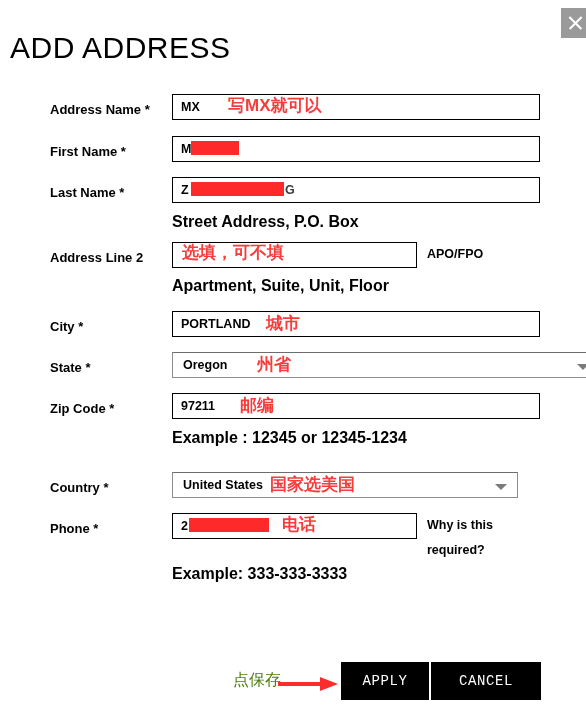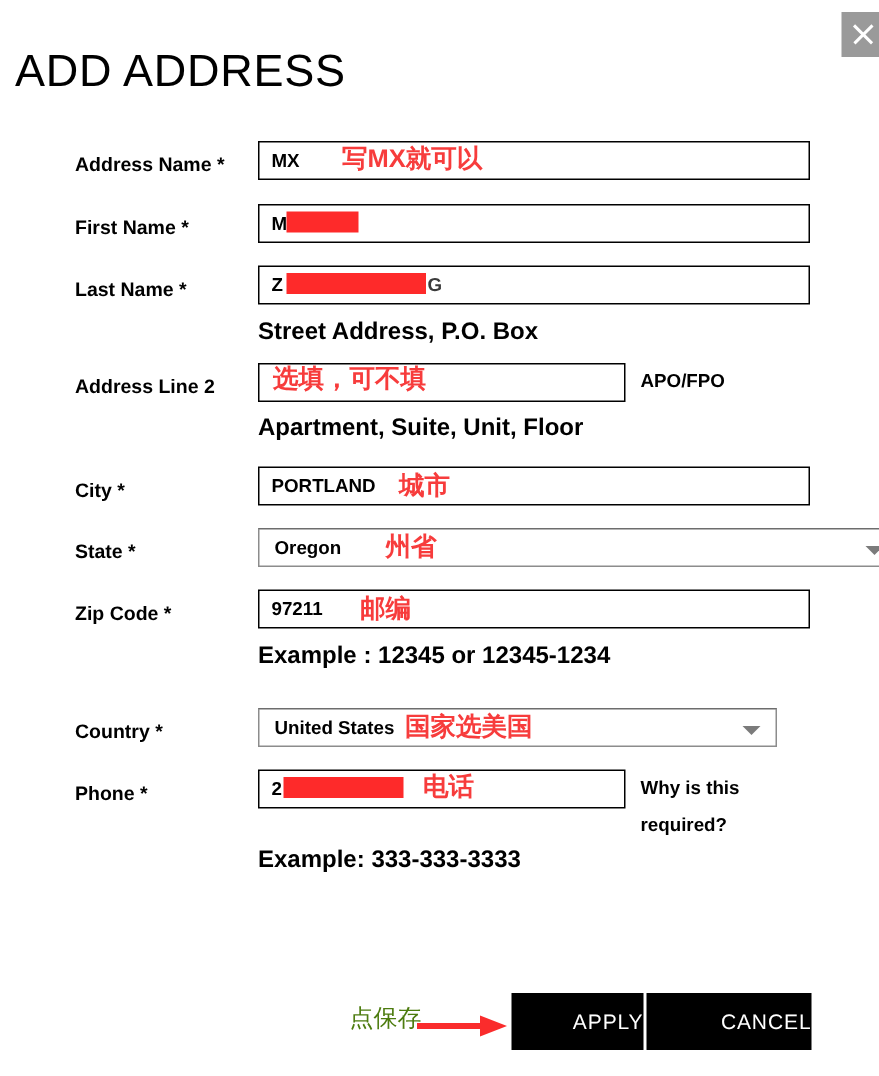--- a/index.html
+++ b/index.html
@@ -170,26 +170,25 @@
     top: 662px;
     height: 38px;
     display: flex;
     background: #ffffff;
   }
   .btn {
     background: #000000;
     color: #ffffff;
     border: none;
     height: 38px;
-    font-family: Liberation Sans, sans-serif;
+    font-family: Liberation Mono, monospace;
     font-size: 14px;
     letter-spacing: 0.6px;
     cursor: pointer;
     padding: 0;
-    text-align: right;
   }
   #apply-button  { width: 88px; }
   #cancel-button { width: 110px; margin-left: 2px; }
 
   
   #save-annotation {
     position: absolute;
     left: 198px;
     top: 668px;
     color: #4d7c0f;

